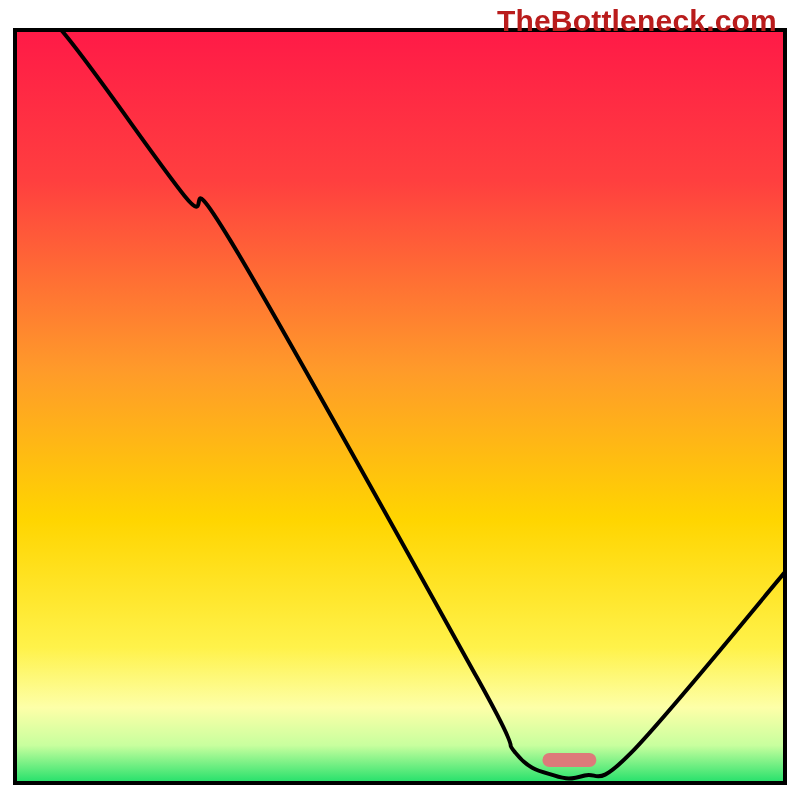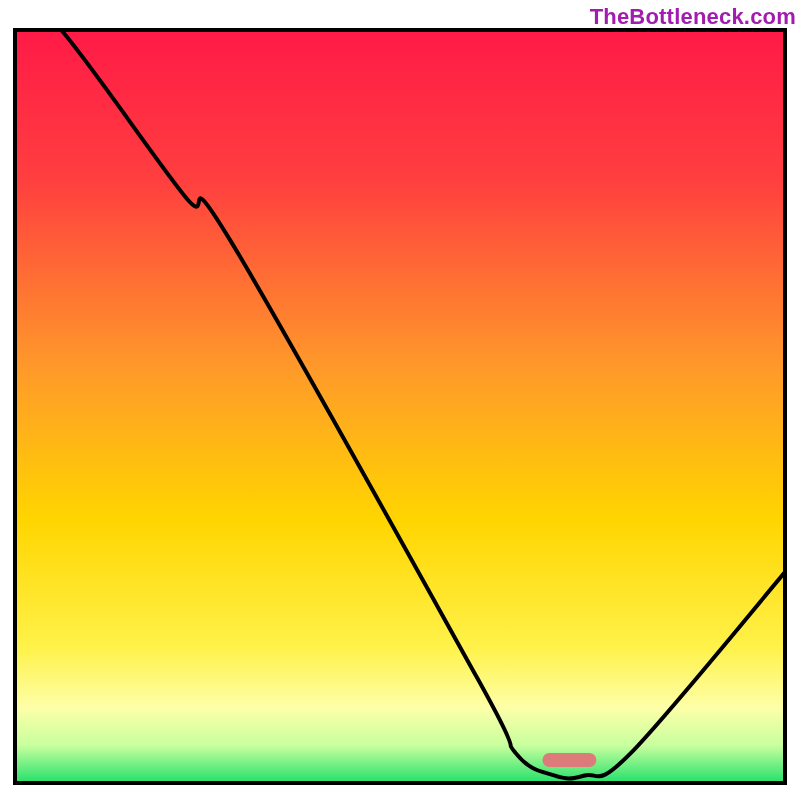--- a/index.html
+++ b/index.html
@@ -11,24 +11,24 @@
     font-family: Arial, Helvetica, sans-serif;
   }
   .container {
     position: relative;
     width: 800px;
     height: 800px;
   }
   .watermark {
     position: absolute;
     top: 4px;
-    right: 4px;
-    font-size: 22px;
+    right: 23px;
+    font-size: 30px;
     font-weight: bold;
-    color: #a21caf;
+    color: #b91c1c;
     letter-spacing: 0.2px;
   }
   svg {
     display: block;
   }
 </style>
 </head>
 <body>
 
 <div class="container">

